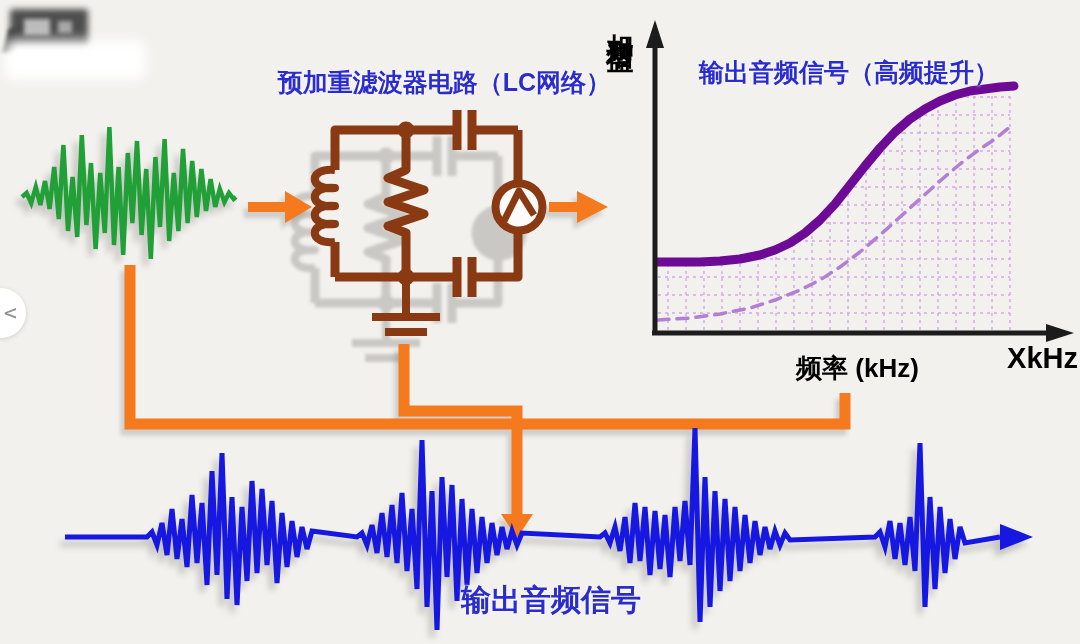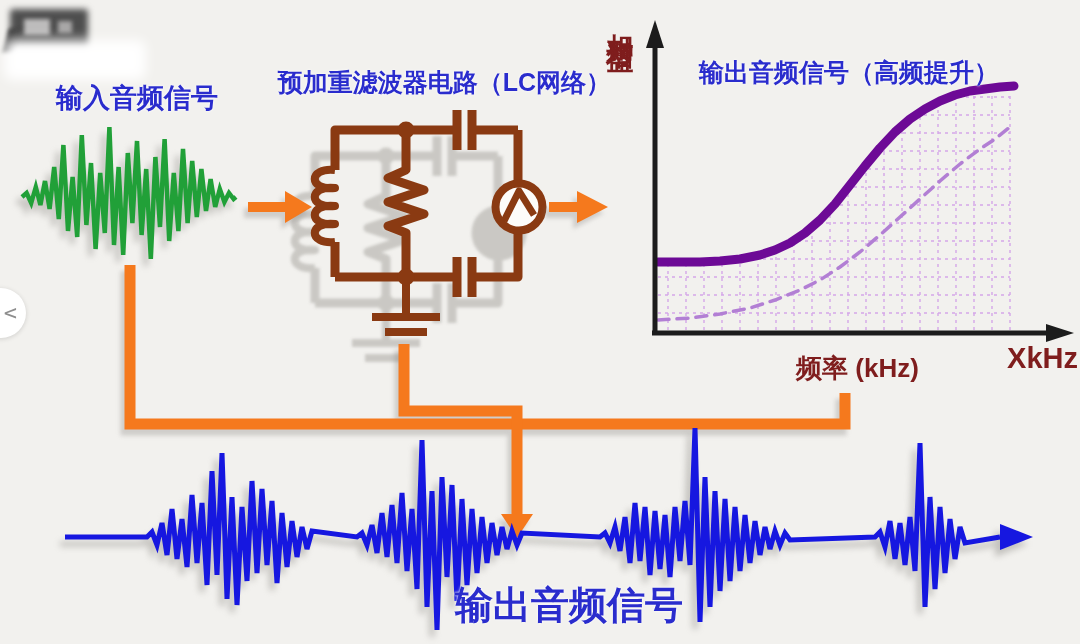--- a/index.html
+++ b/index.html
@@ -8,25 +8,25 @@
     background:#f2f1ee;
     font-family:"Liberation Sans",sans-serif;
   }
   .abs{position:absolute;}
   .lbl{
     position:absolute;font-weight:bold;text-align:center;
     color:#2a2ccd;
     text-shadow:0 0 3px rgba(255,255,255,.95),0 0 1px rgba(255,255,255,.9);
     white-space:nowrap;
   }
-  .lbl-black{color:#7f1d1d;text-shadow:none;}
+  .lbl-black{color:#000000;text-shadow:none;}
   .input-label{left:42px;top:80px;width:190px;font-size:27px;}
   .circuit-label{left:246px;top:66px;width:365px;font-size:25px;text-align:right;}
   .chart-title{left:688px;top:56px;width:322px;font-size:25px;}
-  .output-label{left:455px;top:580px;width:192px;font-size:38px;}
+  .output-label{left:455px;top:580px;width:192px;font-size:30px;}
   .x-axis-label{left:770px;top:351px;width:175px;font-size:26px;}
   .x-end-label{left:988px;top:342px;width:90px;font-size:29px;text-align:right;}
   .y-axis-label{
     left:606px;top:12px;font-size:27px;
     writing-mode:vertical-rl;text-orientation:upright;
     letter-spacing:4px;line-height:1;
   }
   
   .wm{position:absolute;filter:blur(3px);}
   .wm-dark{left:10px;top:9px;width:78px;height:38px;background:#4e4e4e;border-radius:3px;}
@@ -155,21 +155,20 @@
     </g>
 
     <path id="input-wave" fill="none" stroke="#21a038" stroke-width="4.5" stroke-linejoin="miter" style="filter:drop-shadow(-5px 7px 3px rgba(125,122,118,0.40))" d="M22,197 L26.6,193 L31.2,203 L35.8,187 L40.4,205 L45.0,181 L49.6,209 L54.2,167 L58.8,219 L63.4,145 L68.0,231 L72.6,177 L77.2,237 L81.8,135 L86.4,225 L91.0,163 L95.6,249 L100.2,173 L104.8,233 L109.4,127 L114.0,245 L118.6,167 L123.2,255 L127.8,153 L132.4,223 L137.0,141 L141.6,235 L146.2,169 L150.8,259 L155.4,157 L160.0,227 L164.6,139 L169.2,241 L173.8,173 L178.4,231 L183.0,149 L187.6,223 L192.2,161 L196.8,217 L201.4,169 L206.0,211 L210.6,179 L215.2,207 L219.8,189 L224.4,202 L229.0,193 L233.6,199 L236,197"></path>
 
     <g style="filter:drop-shadow(-5px 7px 3px rgba(125,122,118,0.40))">
       <path id="output-wave" fill="none" stroke="#1617e0" stroke-width="5" stroke-linejoin="miter" d="M65,537 L147,537 L152.0,532 L157.0,545 L162.0,523 L167.0,555 L172.0,509 L177.0,559 L182.0,519 L187.0,567 L192.0,495 L197.0,563 L202.0,503 L207.0,585 L212.0,471 L217.0,575 L222.0,453 L227.0,599 L232.0,497 L237.0,605 L242.0,507 L247.0,581 L252.0,481 L257.0,573 L262.0,489 L267.0,565 L272.0,501 L277.0,583 L282.0,513 L287.0,567 L292.0,521 L297.0,557 L302.0,527 L307.0,549 L312.0,531 L357,537 L362.0,533 L367.0,545 L372.0,525 L377.0,553 L382.0,513 L387.0,557 L392.0,505 L397.0,563 L402.0,493 L407.0,571 L412.0,509 L417.0,589 L422.0,440 L427.0,607 L432.0,491 L437.0,630 L442.0,477 L447.0,577 L452.0,485 L457.0,601 L462.0,499 L467.0,585 L472.0,509 L477.0,573 L482.0,517 L487.0,563 L492.0,523 L497.0,555 L502.0,527 L507.0,549 L512.0,531 L517.0,545 L522.0,533 L600,537 L605.0,533 L610.0,543 L615.0,527 L620.0,551 L625.0,517 L630.0,563 L635.0,503 L640.0,561 L645.0,507 L650.0,575 L655.0,511 L660.0,569 L665.0,515 L670.0,577 L675.0,507 L680.0,561 L685.0,501 L690.0,565 L695.0,428 L700.0,622 L705.0,477 L710.0,607 L715.0,491 L720.0,591 L725.0,499 L730.0,581 L735.0,507 L740.0,571 L745.0,515 L750.0,563 L755.0,521 L760.0,555 L765.0,527 L770.0,549 L775.0,531 L780.0,545 L785.0,533 L790.0,540 L875,537 L880.0,532 L885.0,547 L890.0,521 L895.0,559 L900.0,523 L905.0,565 L910.0,517 L915.0,571 L920.0,443 L925.0,607 L930.0,497 L935.0,589 L940.0,507 L945.0,573 L950.0,519 L955.0,559 L960.0,527 L965.0,543 L1000,537"></path>
       <polygon fill="#1617e0" points="1000,524 1000,550 1033,537"></polygon>
     </g>
   </svg>
 
-  <div class="lbl input-label">输入音频信号</div>
   <div class="lbl circuit-label">预加重滤波器电路（LC网络）</div>
   <div class="lbl chart-title">输出音频信号（高频提升）</div>
   <div class="lbl lbl-black y-axis-label">相对增益</div>
   <div class="lbl lbl-black x-axis-label">频率 (kHz)</div>
   <div class="lbl lbl-black x-end-label">XkHz</div>
   <div class="lbl output-label">输出音频信号</div>
 
   <div class="car-prev">
     <span>&lt;</span>
   </div>

